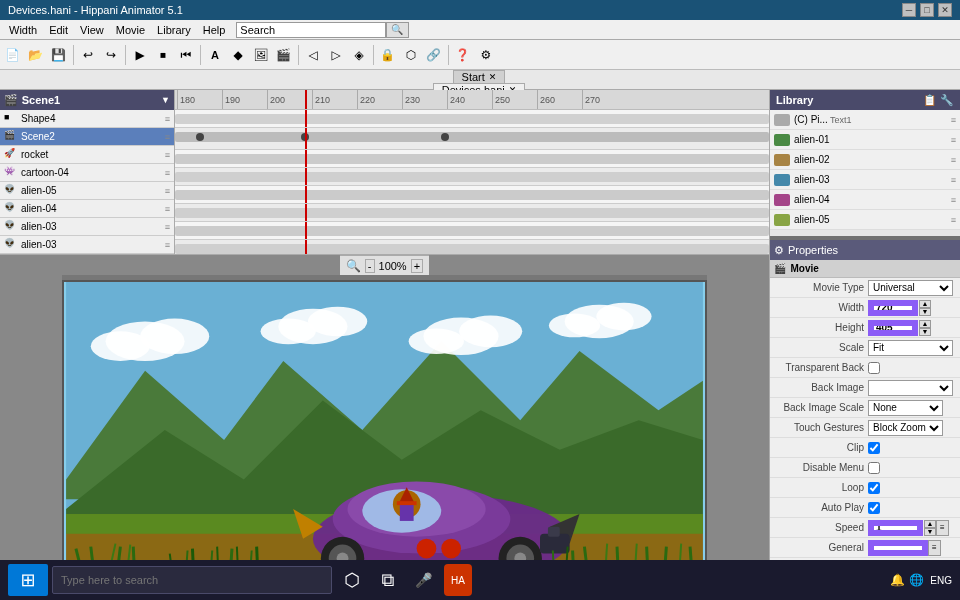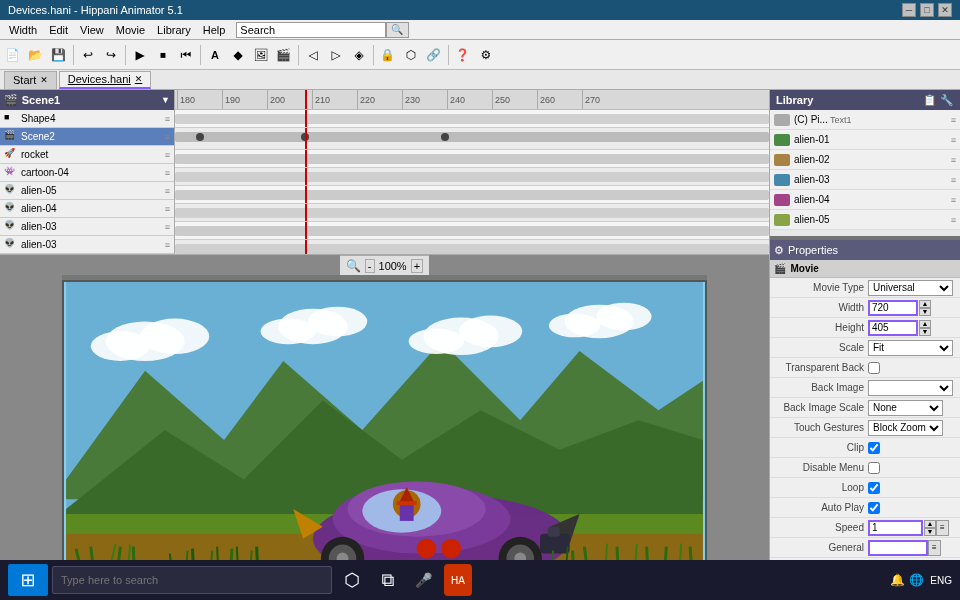--- a/index.html
+++ b/index.html
@@ -43,21 +43,21 @@
     .tb-btn {
       width: 22px; height: 22px; border: 1px solid transparent;
       background: transparent; cursor: pointer; display: flex;
       align-items: center; justify-content: center; font-size: 12px;
     }
     .tb-sep { width: 1px; height: 20px; background: #bbb; margin: 0 2px; }
 
     
     #tab-bar {
       display: flex; align-items: center; background: #e8e8e8;
-      height: 20px; border-bottom: 1px solid #aaa; padding: 0 4px;
+      height: 20px; border-bottom: 1px solid #aaa; padding: 0 4px; flex-direction: column;
     }
     .tab {
       height: 18px; padding: 0 8px; border: 1px solid #aaa;
       background: #d0d0d0; cursor: pointer; display: flex;
       align-items: center; font-size: 11px; margin-right: 2px;
       border-bottom: none;
     }
     .tab.active { background: #f0f0f0; border-bottom: 2px solid #8b5cf6; text-decoration: underline; }
     .tab-close { margin-left: 4px; font-size: 9px; cursor: pointer; }
 
@@ -159,22 +159,22 @@
       display: flex; align-items: center; height: 20px; padding: 0 4px;
       border-bottom: 1px solid #ddd; background: #efefef;
     }
     .prop-label { width: 90px; font-size: 10px; color: #444; text-align: right; margin-right: 4px; }
     .prop-control { flex: 1; display: flex; align-items: center; }
     .prop-select {
       width: 70px; height: 16px; font-size: 10px; border: 1px solid #999;
       background: white; cursor: pointer;
     }
     .prop-input {
-      width: 50px; height: 16px; font-size: 10px; border: 2px solid #8b5cf6;
-      padding: 0 2px; background: white;
+      width: 50px; height: 16px; font-size: 10px; border: 6px solid #8b5cf6;
+      padding: 0 2px; background: white; font-weight: bold;
     }
     .prop-spinner {
       display: flex; flex-direction: column; margin-left: 1px;
     }
     .spin-btn {
       width: 12px; height: 8px; font-size: 7px; border: 1px solid #999;
       background: #e0e0e0; cursor: pointer; display: flex; align-items: center; justify-content: center;
     }
     .color-swatch {
       width: 55px; height: 14px; background: #ffffff; border: 1px solid #999; margin-right: 2px;

